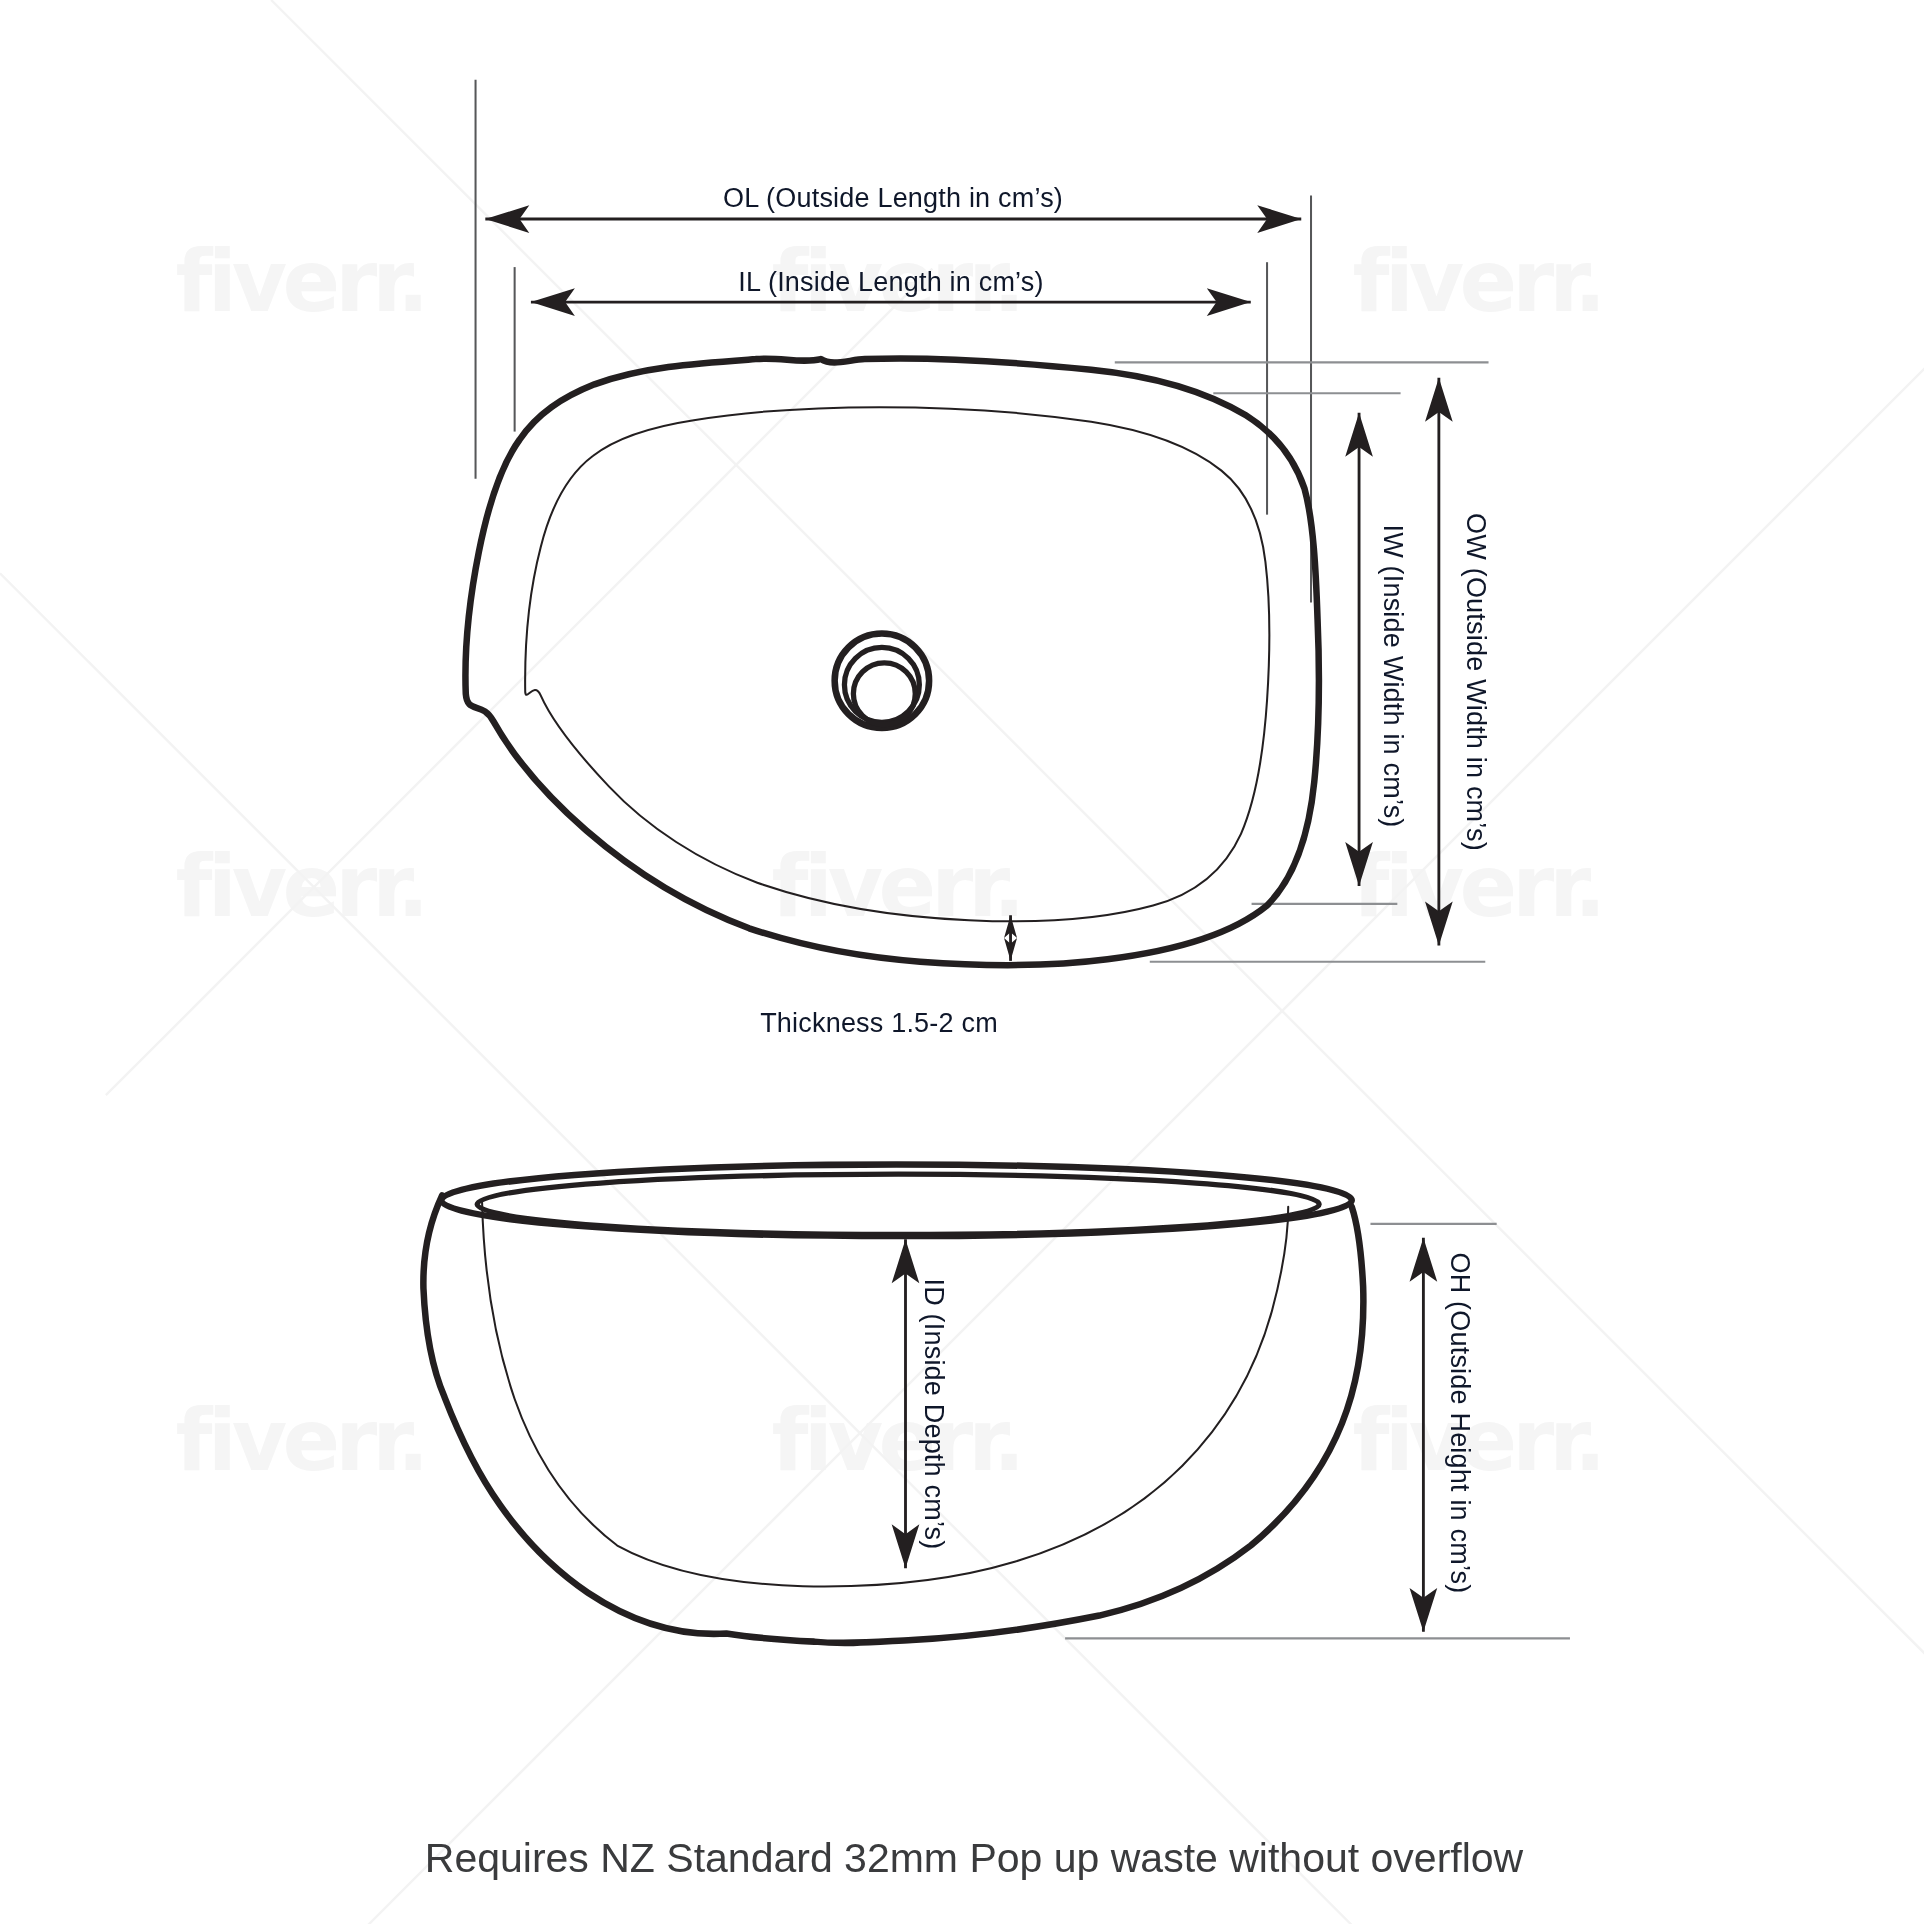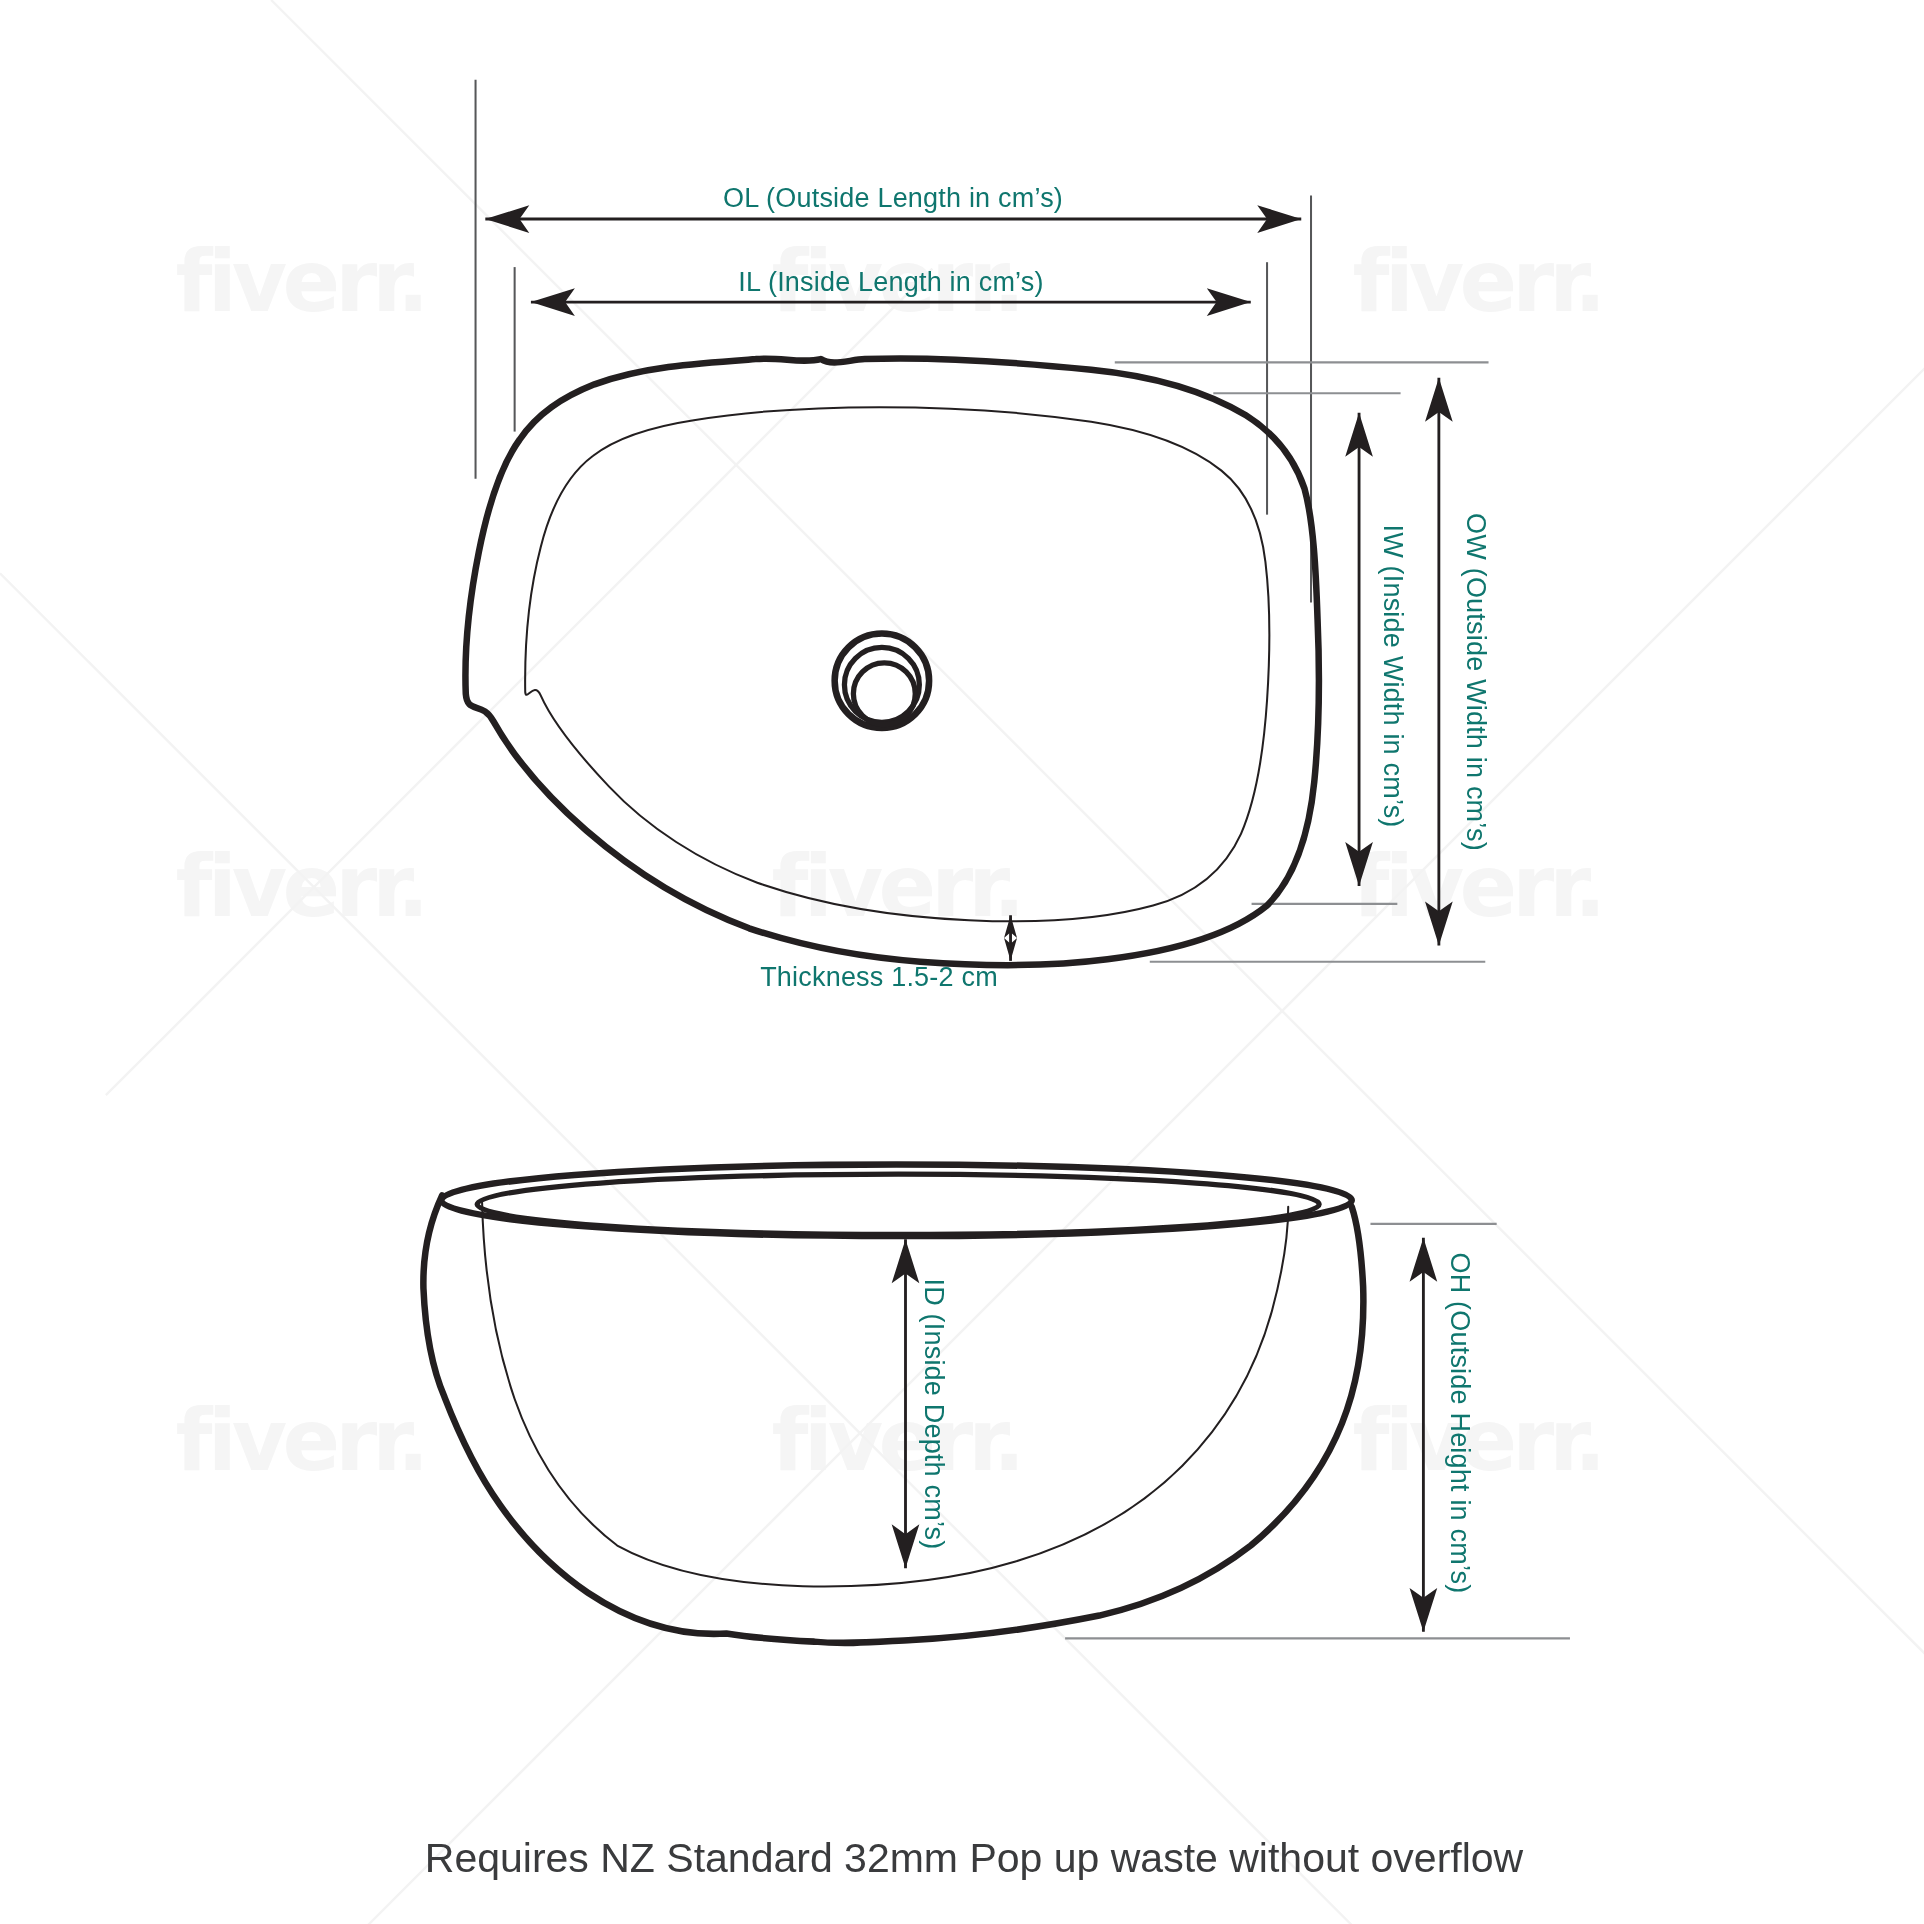--- a/index.html
+++ b/index.html
@@ -3,21 +3,21 @@
 <meta charset="utf-8">
 <style>
   html,body{margin:0;padding:0;background:#ffffff;}
   body{width:1925px;height:1925px;overflow:hidden;font-family:"Liberation Sans",sans-serif;}
   .stage{position:relative;width:1925px;height:1925px;background:#ffffff;}
   .wm-layer{position:absolute;inset:0;z-index:0;}
   .wm{position:absolute;transform:translate(-50%,-50%);font-family:"DejaVu Sans",sans-serif;
       font-weight:bold;font-size:85px;letter-spacing:-4.9px;color:#f5f5f5;white-space:nowrap;
       user-select:none;margin-left:7px;}
   svg.lineart{position:absolute;left:0;top:0;z-index:1;}
-  .lbl{position:absolute;z-index:2;font-size:27px;color:#0f766e;white-space:nowrap;
+  .lbl{position:absolute;z-index:2;font-size:27px;color:#0f172a;white-space:nowrap;
        transform:translate(-50%,-50%);letter-spacing:0.2px;}
   .lbl.v{writing-mode:vertical-rl;}
   .caption{position:absolute;z-index:2;font-size:41px;color:#3a3b3d;white-space:nowrap;
        transform:translate(-50%,-50%);}
 </style>
 </head>
 <body>
 
 <div class="stage">
 
@@ -159,21 +159,21 @@
   </svg>
 
   <div class="lbl" style="left:893px;top:198px">OL (Outside Length in cm’s)</div>
 
   <div class="lbl" style="left:891px;top:282px">IL (Inside Length in cm’s)</div>
 
   <div class="lbl v" style="left:1392px;top:676px">IW (Inside Width in cm’s)</div>
 
   <div class="lbl v" style="left:1475px;top:682px">OW (Outside Width in cm’s)</div>
 
-  <div class="lbl" style="left:879px;top:977px">Thickness 1.5-2 cm</div>
+  <div class="lbl" style="left:879px;top:1023px">Thickness 1.5-2 cm</div>
 
   <div class="lbl v" style="left:933px;top:1414px">ID (Inside Depth cm’s)</div>
 
   <div class="lbl v" style="left:1459px;top:1423px">OH (Outside Height in cm’s)</div>
 
   <div class="caption" style="left:974px;top:1858px">Requires NZ Standard 32mm Pop up waste without overflow</div>
 
 </div>
 
 

